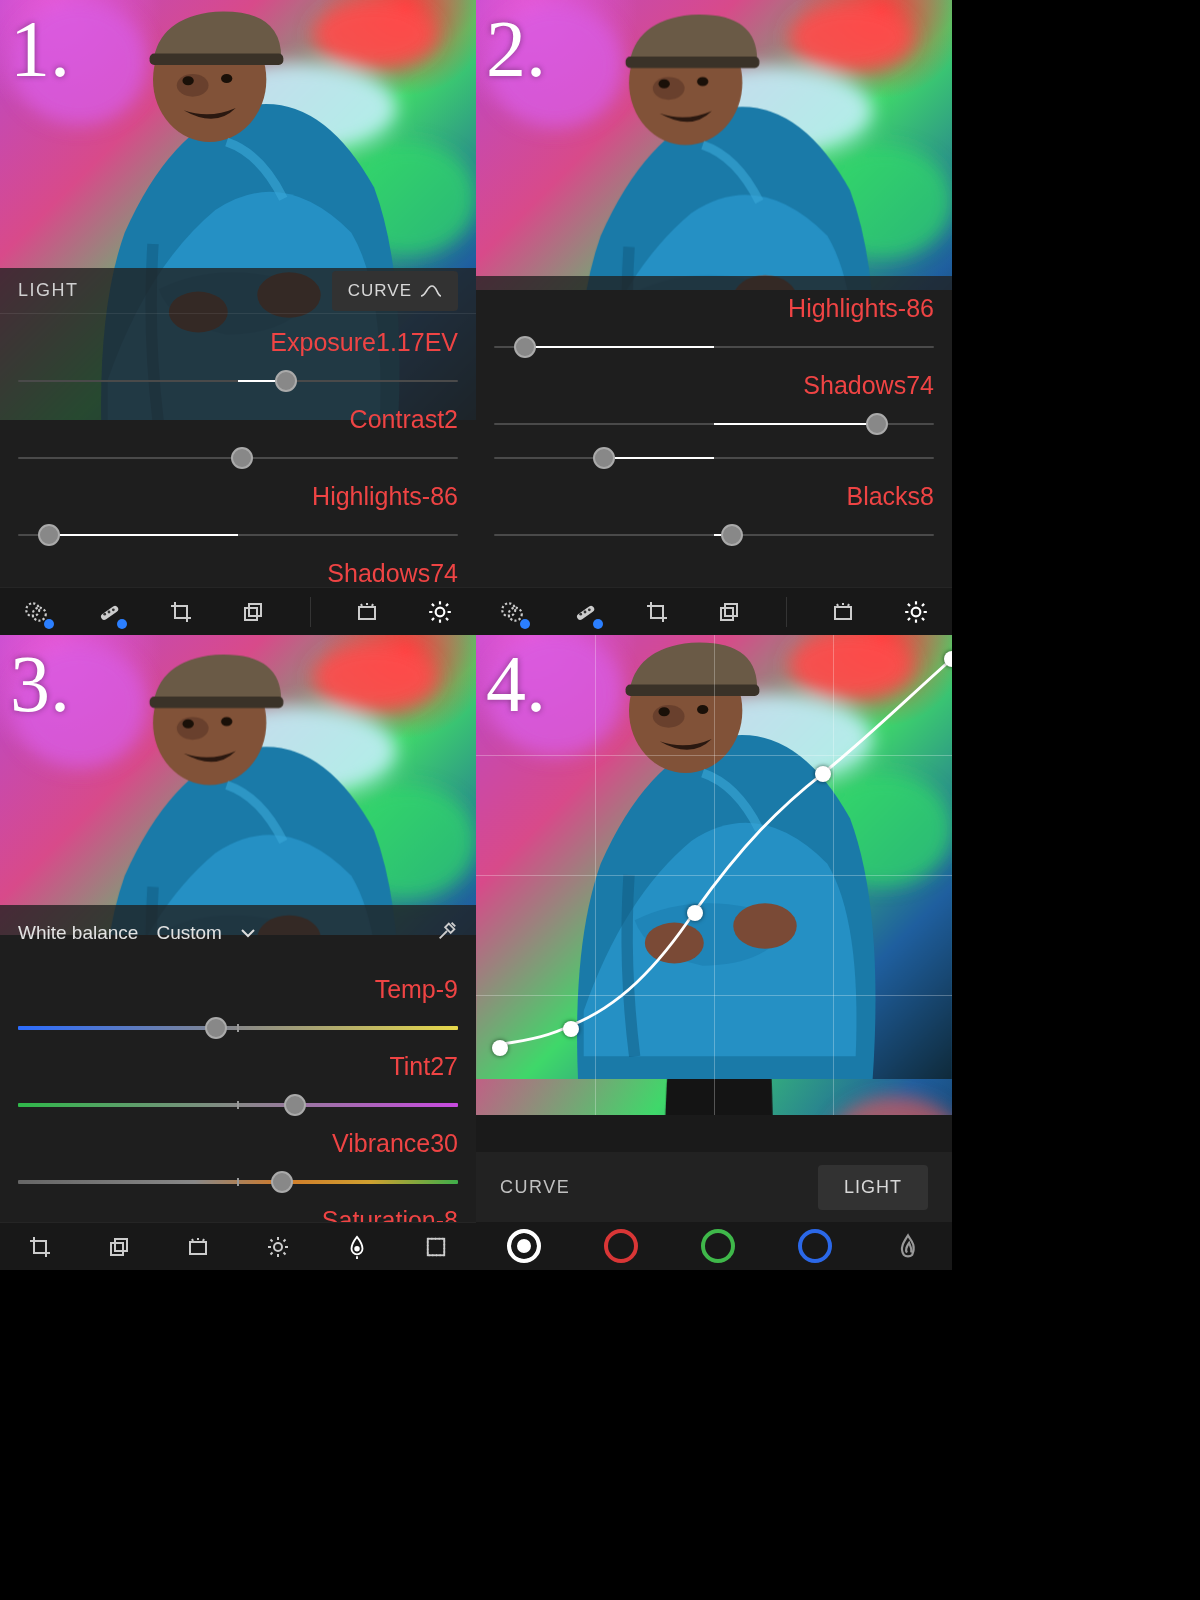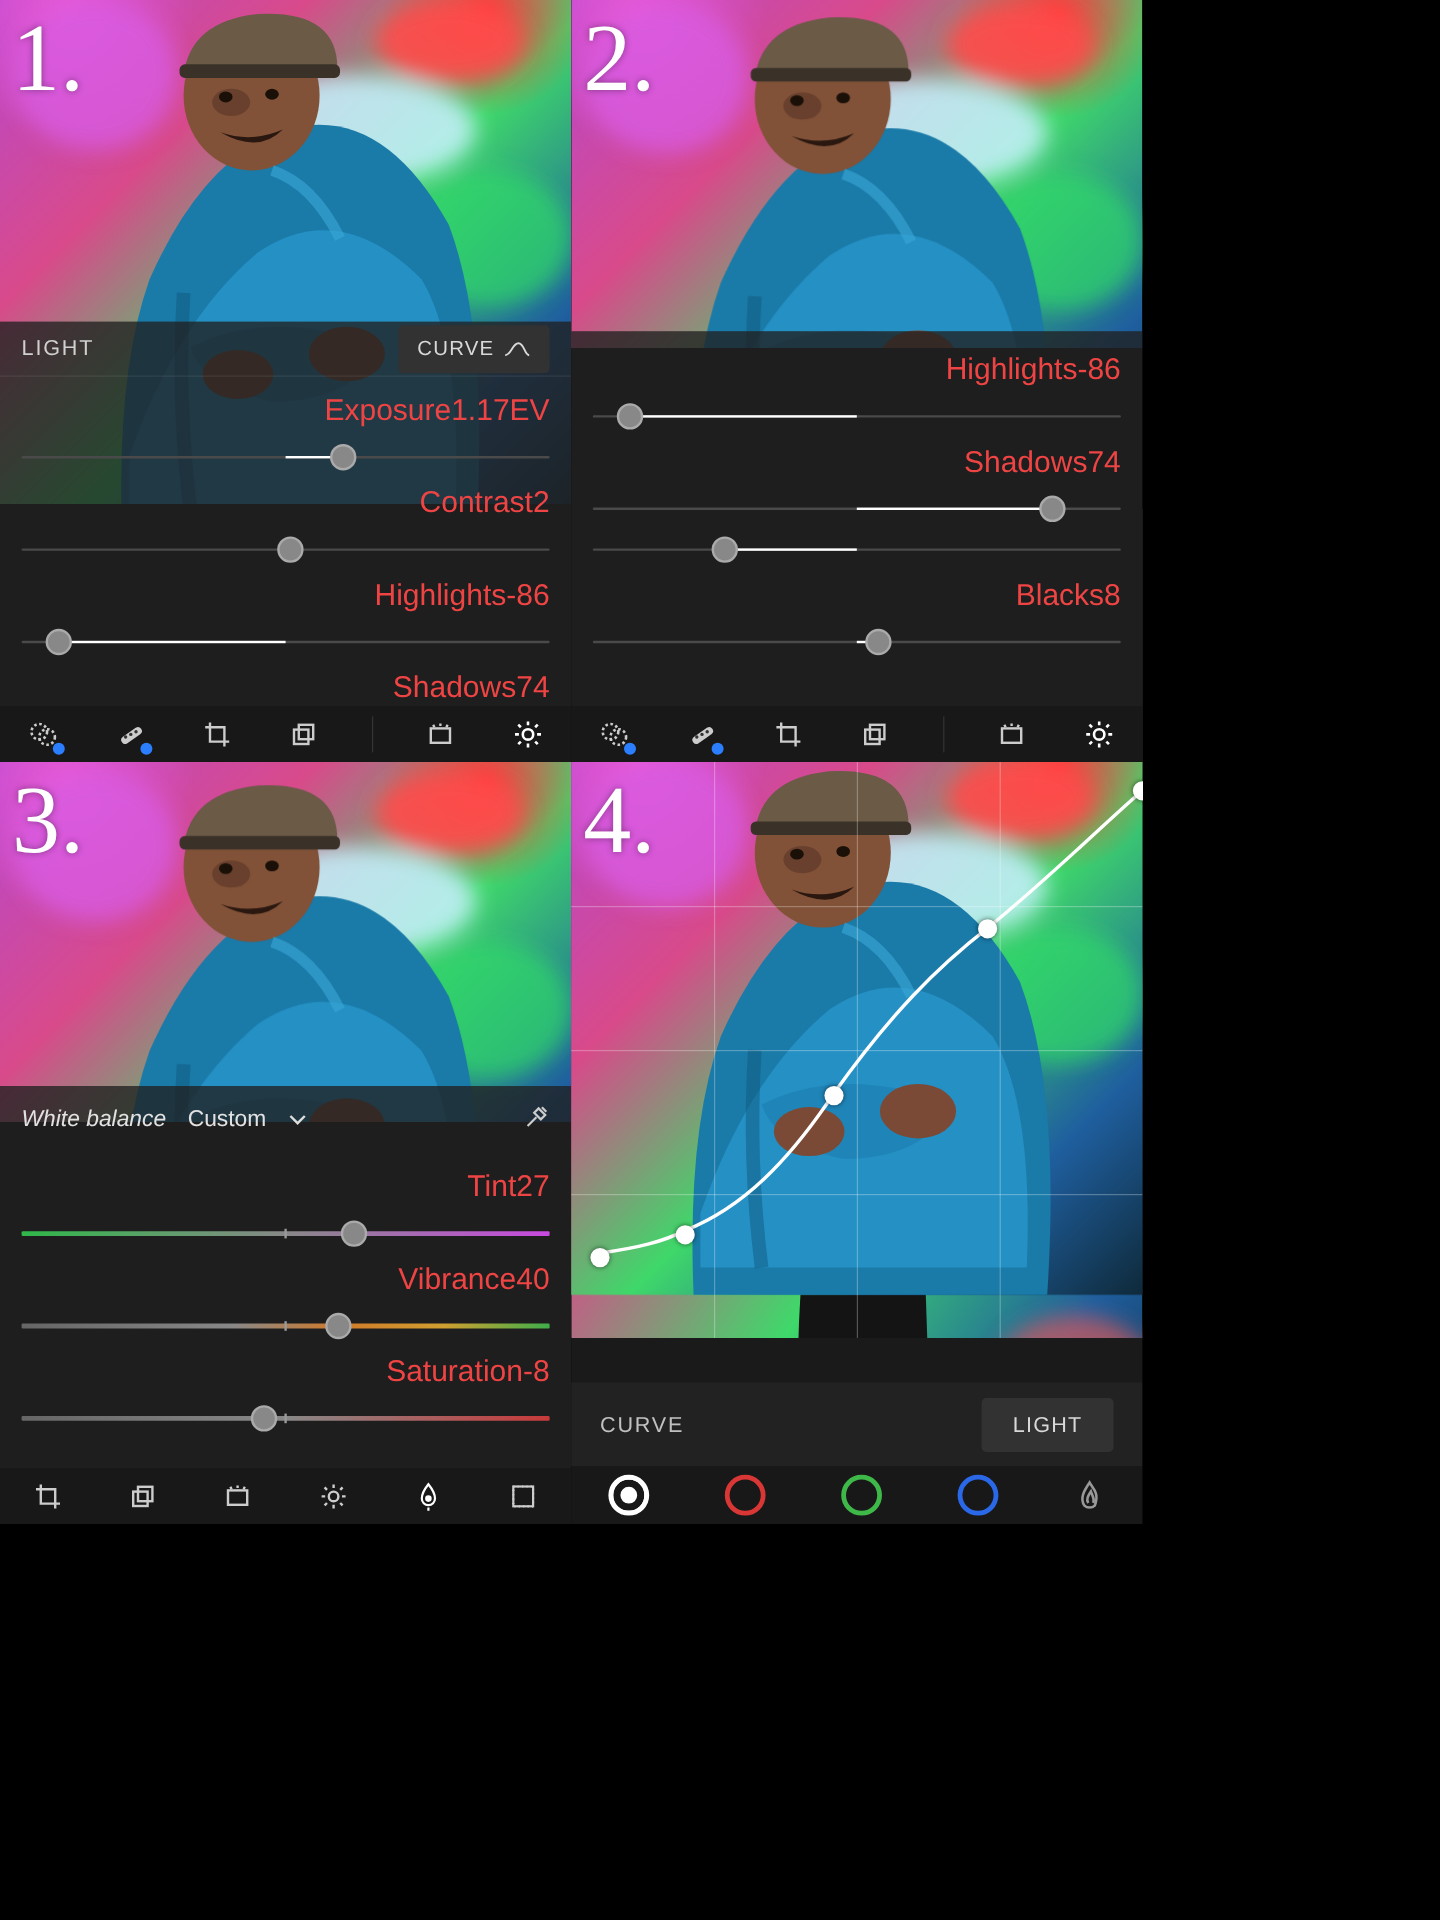--- a/index.html
+++ b/index.html
@@ -24,21 +24,21 @@
   .fill { position: absolute; top: 50%; height: 2px; background: #fff; transform: translateY(-50%); }
   .thumb { position: absolute; top: 50%; width: 22px; height: 22px; border-radius: 50%; background: #888; border: 2px solid #aaa; transform: translate(-50%,-50%); }
   .center-tick { position: absolute; left: 50%; top: 50%; width: 2px; height: 8px; background: #999; transform: translate(-50%,-50%); }
   .toolbar { position: absolute; left: 0; right: 0; bottom: 0; height: 48px; display: flex; align-items: center; justify-content: space-around; background: #181818; border-top: 1px solid rgba(255,255,255,.06); }
   .toolbar .tool { width: 32px; height: 32px; display: flex; align-items: center; justify-content: center; color: #c8c8c8; }
   .toolbar .tool.active { color: #fff; }
   .toolbar .badge-dot { position: relative; }
   .toolbar .badge-dot::after { content:""; position:absolute; bottom:-1px; right:-2px; width:10px; height:10px; border-radius:50%; background:#2b7fff; }
   .toolbar .sep { width: 1px; height: 30px; background: rgba(255,255,255,.12); }
   .wb-row { display: flex; align-items: center; gap: 18px; height: 56px; }
-  .wb-label { font-size: 19px; color: #e2e2e2; font-style: italic; }
+  .wb-label { font-size: 19px; color: #e2e2e2; }
   .wb-select { font-size: 19px; color: #e2e2e2; display:flex; align-items:center; gap:18px; }
   .wb-eyedrop { margin-left: auto; color:#c8c8c8; }
   
   .curve-grid { position:absolute; inset:0; }
   .curve-grid .gl { position:absolute; background:rgba(255,255,255,.28); }
   .curve-grid .gv { width:1px; top:0; bottom:0; }
   .curve-grid .gh { height:1px; left:0; right:0; }
   .curve-footer { position:absolute; left:0; right:0; bottom:48px; height:70px; display:flex; align-items:center; padding:0 24px; background:#222; }
   .curve-title { font-size:18px; letter-spacing:1.5px; color:#c0c0c0; }
   .done-btn { margin-left:auto; background:#323232; padding:12px 26px; border-radius:4px; font-size:18px; letter-spacing:1px; color:#d8d8d8; }
@@ -344,33 +344,44 @@
               <path d="M2 3l6 6 6-6" stroke="#ddd" stroke-width="2" fill="none"></path>
             </svg>
         </span>
         <span class="wb-eyedrop"><svg width="22" height="22" viewBox="0 0 24 24" fill="none" stroke="#ccc" stroke-width="2">
               <path d="M4 20l8-8M14 4l6 6-4 4-6-6zM17 3l4 4"></path>
             </svg></span>
       </div>
 
       <div class="row">
         <div class="row-head">
+            <span>Temp</span>
+            <span>-9</span>
+          </div>
+        <div class="slider">
+            <div class="track grad-temp"></div>
+            <div class="center-tick"></div>
+            <div class="thumb" style="left:45%"></div>
+          </div>
+      </div>
+      <div class="row">
+        <div class="row-head">
             <span>Tint</span>
             <span>27</span>
           </div>
         <div class="slider">
             <div class="track grad-tint"></div>
             <div class="center-tick"></div>
             <div class="thumb" style="left:63%"></div>
           </div>
       </div>
       <div class="row">
         <div class="row-head">
             <span>Vibrance</span>
-            <span>40</span>
+            <span>30</span>
           </div>
         <div class="slider">
             <div class="track grad-vib"></div>
             <div class="center-tick"></div>
             <div class="thumb" style="left:60%"></div>
           </div>
       </div>
       <div class="row">
         <div class="row-head">
             <span>Saturation</span>

